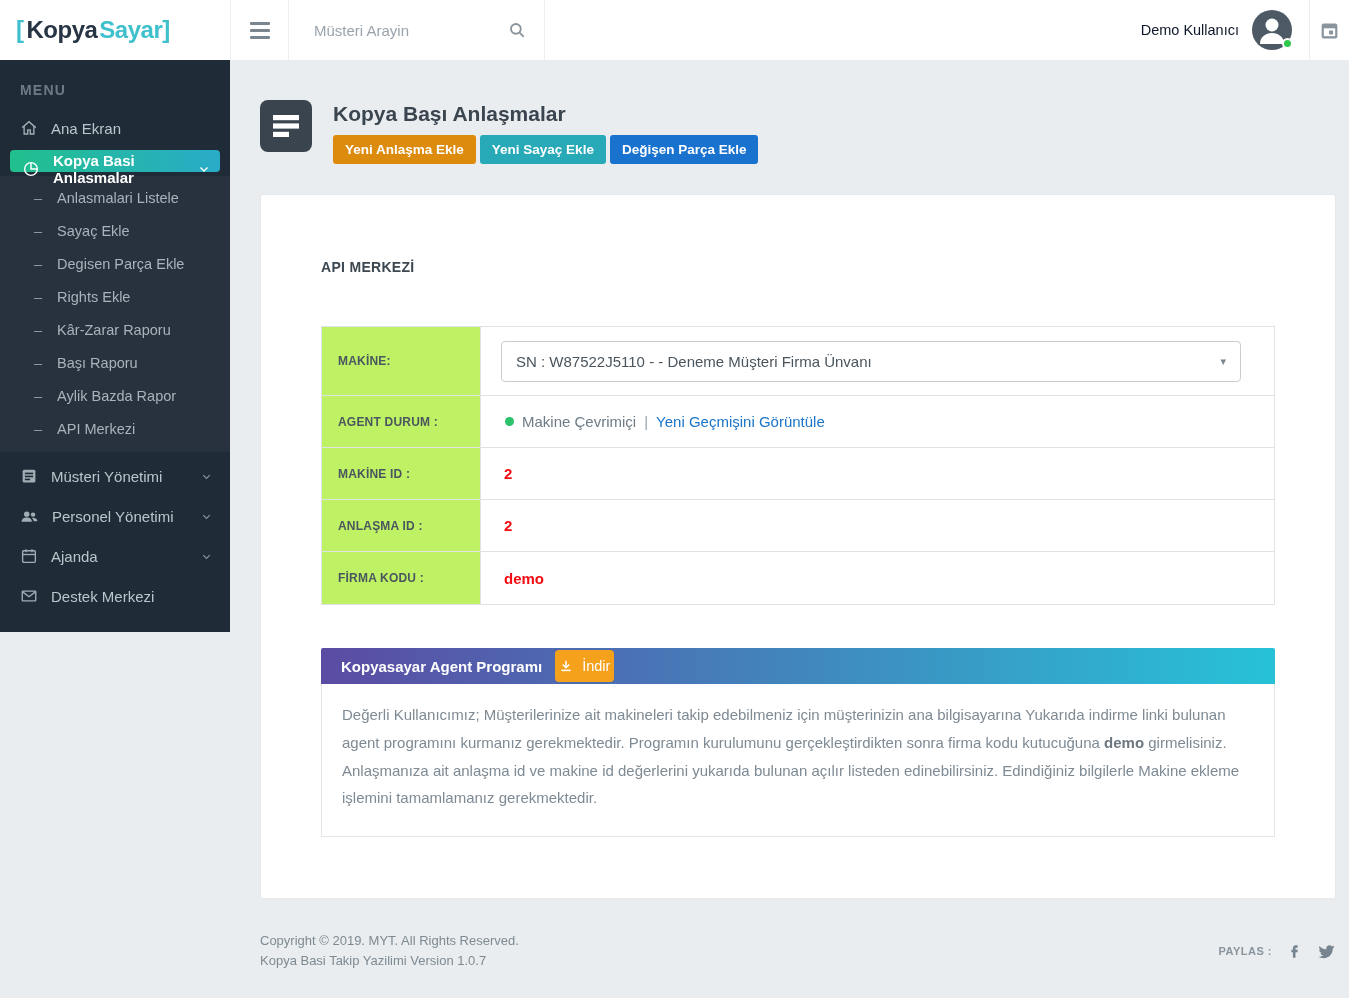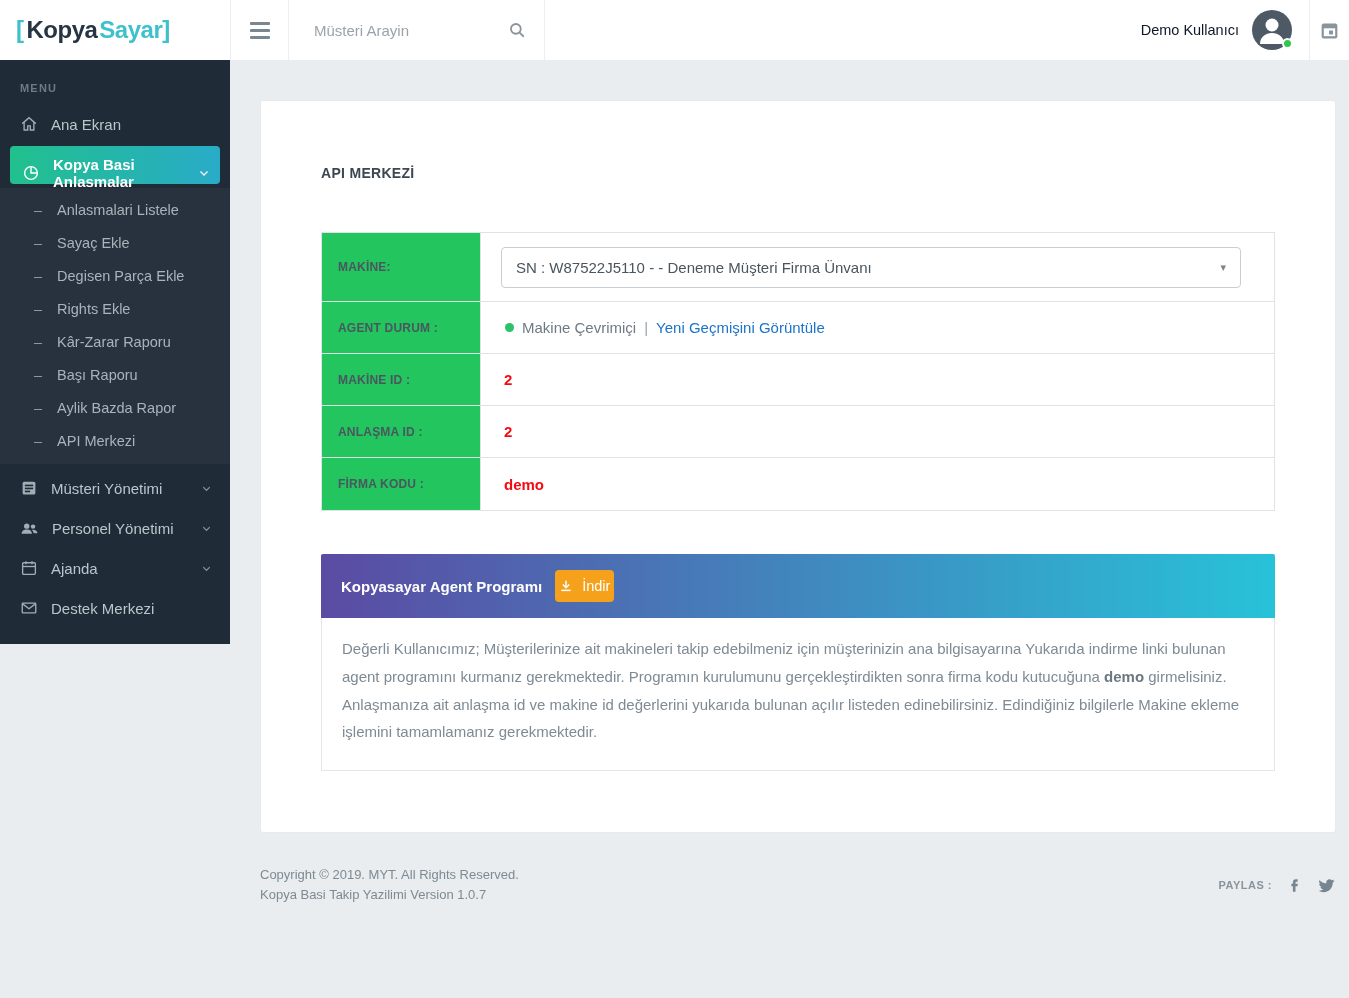--- a/index.html
+++ b/index.html
@@ -28,25 +28,25 @@
   .tb-spacer { flex:1; }
   .user-sec { display:flex; align-items:center; gap:13px; padding-right:17px; cursor:pointer; }
   .user-name { font-size:14.5px; color:#0f172a; }
   .avatar { width:40px; height:40px; border-radius:50%; background:#4d5a66; position:relative; display:flex; align-items:flex-end; justify-content:center; overflow:visible; }
   .avatar svg { display:block; }
   .avatar-dot { position:absolute; right:-1px; bottom:1px; width:11px; height:11px; border-radius:50%; background:#2ec84d; border:2px solid #ffffff; }
   .cal-sec { width:40px; border-left:1px solid #eceff1; cursor:pointer; color:#8a949d; }
 
   
   .sidebar { position:absolute; top:60px; left:0; width:230px; background:#1f2b36; padding-bottom:16px; }
-  .menu-label { padding:22px 20px 10px 20px; font-size:11px; font-weight:bold; letter-spacing:1.2px; color:#6f7b84; }
+  .menu-label { padding:22px 20px 10px 20px; font-size:14px; font-weight:bold; letter-spacing:1.2px; color:#6f7b84; }
   .side-item { display:flex; align-items:center; height:40px; padding:0 18px 0 20px; gap:13px; color:#bcc5cb; font-size:15px; cursor:pointer; }
   .side-item .s-icon { display:flex; color:#a2adb5; flex:none; }
   .side-item .chev { margin-left:auto; display:flex; color:#8b969e; }
-  .side-item.active { margin:2px 10px; padding:16px 10px 0 12px; height:38px; border-radius:4px;
+  .side-item.active { margin:2px 10px; padding:16px 10px 0 12px; height:22px; border-radius:4px;
     background:linear-gradient(90deg,#21c08d,#29abc8); color:#ffffff; font-weight:bold; }
   .side-item.active .s-icon, .side-item.active .chev { color:#ffffff; }
   .submenu { background:#27323e; padding:5px 0 7px; margin-top:4px; margin-bottom:4px; }
   .sub-item { display:flex; align-items:center; height:33px; padding-left:34px; color:#a9b3bb; font-size:14.5px; cursor:pointer; }
   .sub-item .dash { color:#8d979f; margin-right:15px; }
 
   
   .main { margin-left:230px; padding:40px 13px 0 30px; }
   .page-head { display:flex; margin-bottom:30px; }
   .page-head-icon { width:52px; height:52px; background:#39444e; border-radius:8px; display:flex; align-items:center; justify-content:center; flex:none; }
@@ -57,34 +57,34 @@
   .btn-orange { background:#dd8b0c; }
   .btn-teal { background:#27a9b8; }
   .btn-blue { background:#1a72cf; }
 
   .card { background:#ffffff; border:1px solid #e7eaec; border-radius:3px; padding:64px 60px 61px; }
   .api-heading { font-size:14px; font-weight:bold; color:#3c4750; letter-spacing:0.3px; margin-bottom:51px; }
 
   .api-table { border:1px solid #dfe3e6; }
   .api-row { display:flex; border-bottom:1px solid #dfe3e6; background:#fff; }
   .api-row:last-child { border-bottom:none; }
-  .api-label { width:159px; flex:none; background:#22c55e; border-right:1px solid #dfe3e6; display:flex; align-items:center; padding-left:16px; font-size:12px; font-weight:bold; color:#4b565f; letter-spacing:0.2px; }
+  .api-label { width:159px; flex:none; background:#bef264; border-right:1px solid #dfe3e6; display:flex; align-items:center; padding-left:16px; font-size:12px; font-weight:bold; color:#4b565f; letter-spacing:0.2px; }
   .api-value { flex:1; display:flex; align-items:center; }
   .row-select { height:69px; }
   .row-std { height:52px; }
   .select-box { margin-left:20px; width:740px; height:41px; border:1px solid #c9ced2; border-radius:4px; display:flex; align-items:center; justify-content:space-between; padding:0 14px; font-size:15px; color:#4a555e; cursor:pointer; background:#fff; }
   .select-caret { color:#7b858d; font-size:11px; }
   .status-wrap { display:flex; align-items:center; gap:8px; padding-left:24px; font-size:15px; }
   .status-dot { width:9px; height:9px; border-radius:50%; background:#2cc26b; }
   .status-text { color:#6e7b85; }
   .status-sep { color:#9aa4ac; }
   .status-link { color:#1a74c9; text-decoration:none; cursor:pointer; }
   .red-value { padding-left:23px; font-size:15px; font-weight:bold; color:#f40b12; }
 
-  .banner { margin-top:43px; height:64px; background:linear-gradient(90deg,#5b4ba3,#27c2d8); display:flex; align-items:center; padding:0 20px; border-radius:2px 2px 0 0; }
+  .banner { margin-top:43px; height:36px; background:linear-gradient(90deg,#5b4ba3,#27c2d8); display:flex; align-items:center; padding:0 20px; border-radius:2px 2px 0 0; }
   .banner-title { color:#ffffff; font-weight:bold; font-size:15px; margin-right:13px; }
   .indir-btn { background:#f5a11c; border:none; color:#fff; font-size:14.5px; padding:8px 4px; border-radius:4px; display:flex; align-items:center; gap:9px; cursor:pointer; font-family:inherit; }
   .info-box { border:1px solid #e3e7ea; border-top:none; padding:17px 20px 24px; font-size:15px; line-height:1.85; color:#7e8a94; }
   .info-box b { font-weight:bold; color:#6b7781; }
 
   
   .footer { display:flex; justify-content:space-between; align-items:center; padding:32px 0 0 0; }
   .copyright { font-size:13px; color:#7e8a93; line-height:1.55; }
   .share { display:flex; align-items:center; gap:15px; }
   .share-label { font-size:11px; font-weight:bold; color:#8a949d; letter-spacing:0.5px; }
@@ -253,20 +253,37 @@
           <rect x="3" y="5.5" width="18" height="13" rx="1"></rect>
           <polyline points="3.5 6.5 12 13 20.5 6.5"></polyline>
         </svg>
     </span>
     <span>Destek Merkezi</span>
   </div>
 </div>
 
 <div class="main">
 
+  <div class="page-head">
+    <div class="page-head-icon">
+      <svg width="28" height="28" viewBox="0 0 28 28">
+        <rect x="1" y="3" width="26" height="5.2" fill="#ffffff"></rect>
+        <rect x="1" y="11.4" width="26" height="5.2" fill="#ffffff"></rect>
+        <rect x="1" y="19.8" width="16" height="5.2" fill="#ffffff"></rect>
+      </svg>
+    </div>
+    <div class="page-head-right">
+      <h1 class="page-title">Kopya Başı Anlaşmalar</h1>
+      <div class="btn-row">
+        <button class="btn btn-orange">Yeni Anlaşma Ekle</button>
+        <button class="btn btn-teal">Yeni Sayaç Ekle</button>
+        <button class="btn btn-blue">Değişen Parça Ekle</button>
+      </div>
+    </div>
+  </div>
 
   <div class="card">
     <div class="api-heading">API MERKEZİ</div>
 
     <div class="api-table">
       <div class="api-row row-select">
         <div class="api-label">MAKİNE:</div>
         <div class="api-value">
           <div class="select-box">
             <span>SN : W87522J5110 - - Deneme Müşteri Firma Ünvanı</span>

